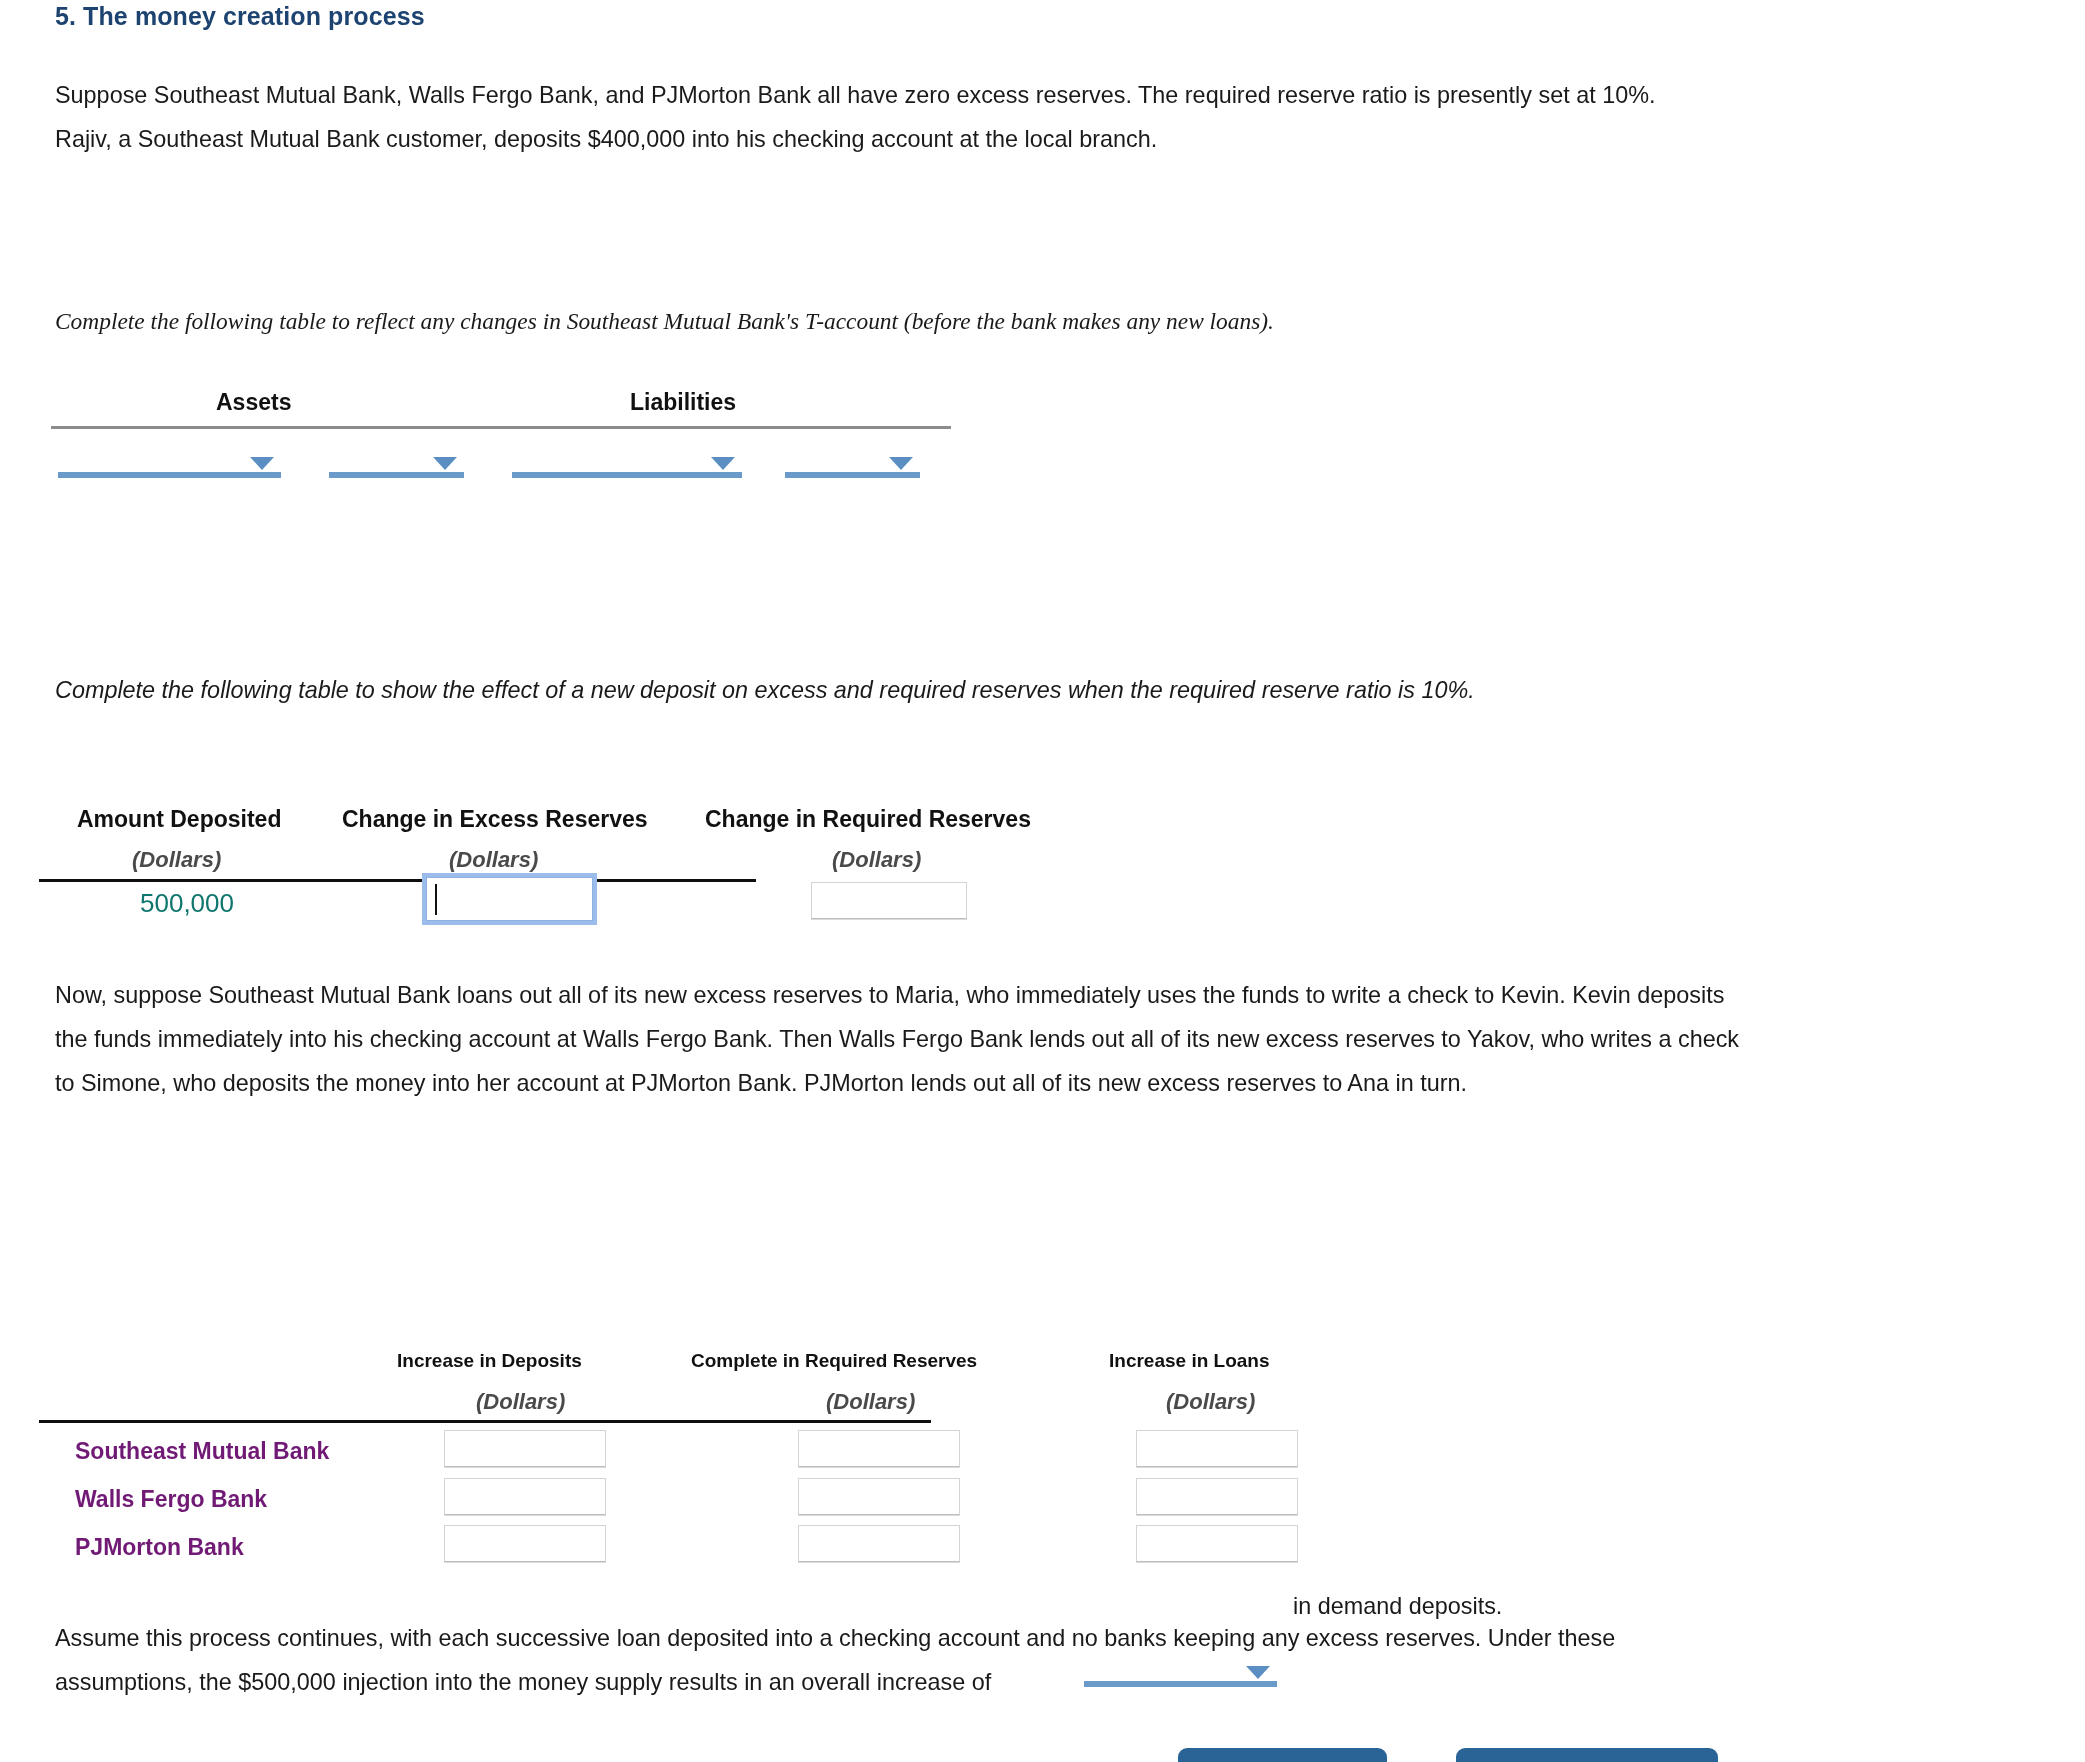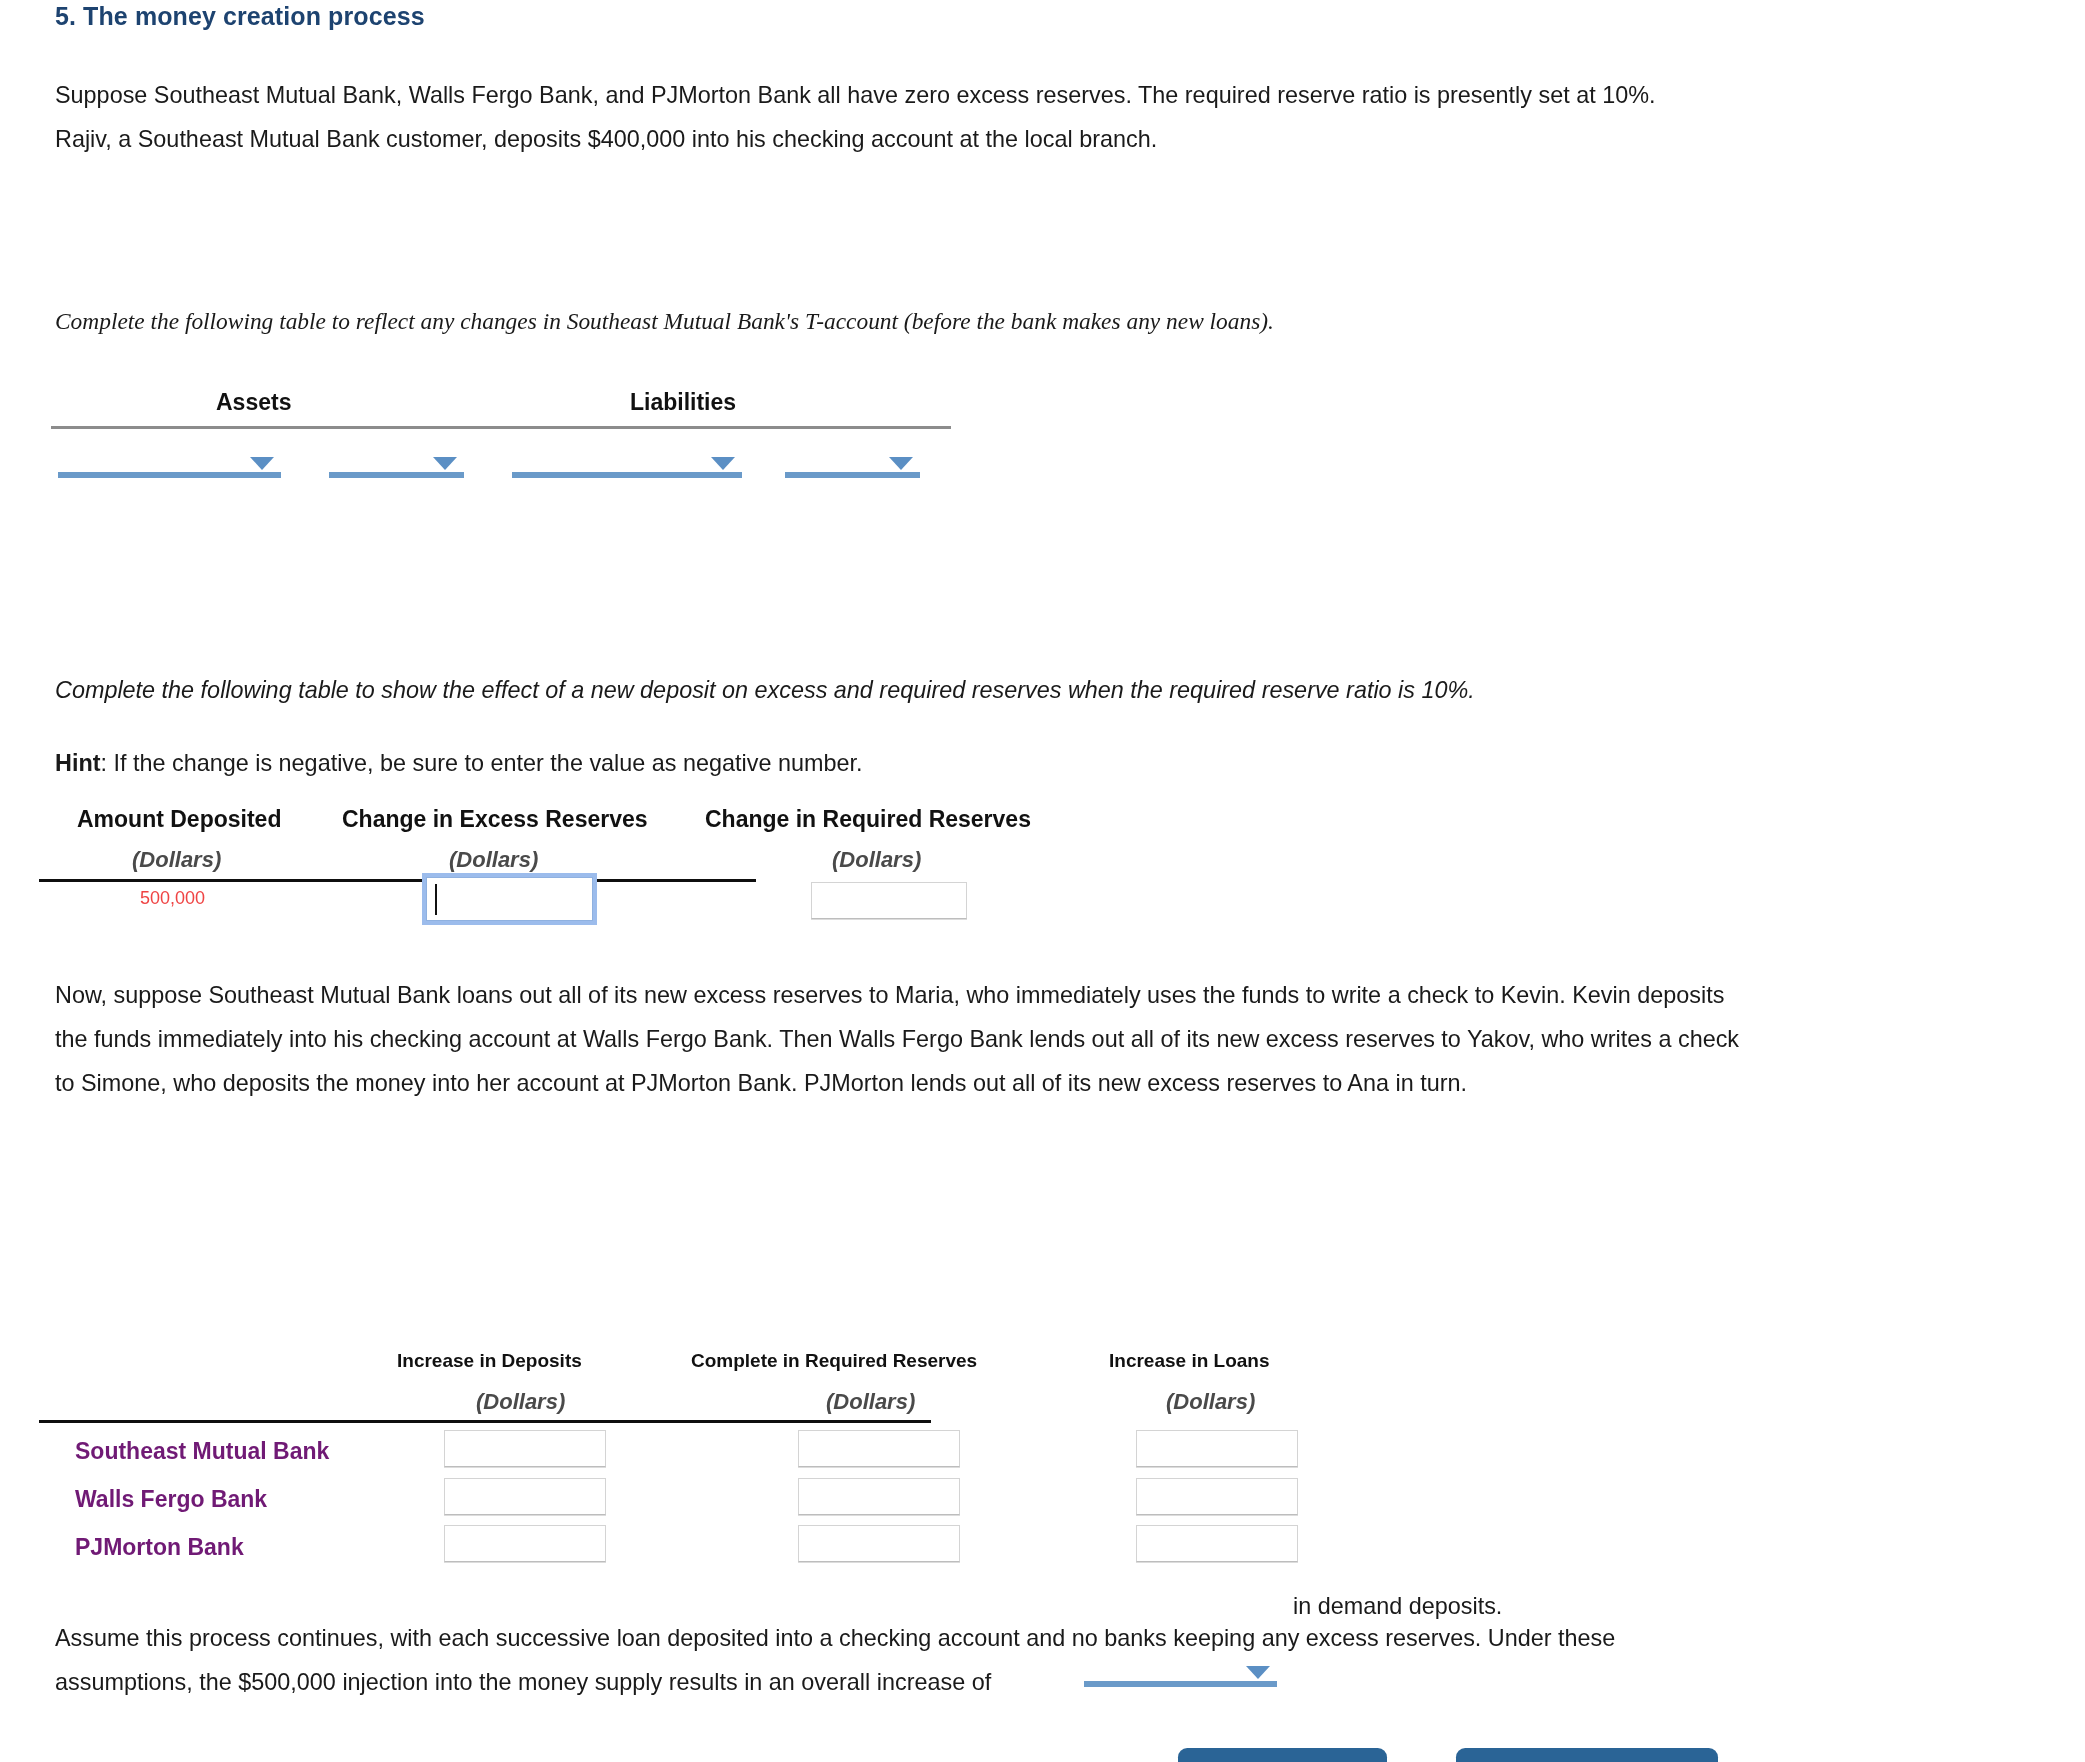--- a/index.html
+++ b/index.html
@@ -154,22 +154,22 @@
   .t2-rule {
     position: absolute;
     left: 39px;
     top: 879px;
     width: 717px;
     height: 2.8px;
     background: #0f0f0f;
   }
   .t2-val {
     position: absolute;
-    font-size: 18px;
-    color: #ef4444;
+    font-size: 26px;
+    color: #0f766e;
     white-space: nowrap;
   }
 
   
   .t3-hdr {
     position: absolute;
     font-size: 19px;
     font-weight: bold;
     color: #111;
     white-space: nowrap;
@@ -250,23 +250,20 @@
   </div>
 
   <div class="dd" style="left:785px; top:449px; width:135px;">
     <span class="dd-val"></span>
     <span class="dd-caret"></span>
     <span class="dd-line"></span>
   </div>
 
   <div class="italic-instr" style="left:55px; top:672px;">Complete the following table to show the effect of a new deposit on excess and required reserves when the required reserve ratio is 10%.</div>
 
-  <div class="hint-line" style="left:55px; top:750px;">
-    <b>Hint</b><span>: If the change is negative, be sure to enter the value as negative number.</span>
-  </div>
 
   <div class="t2-hdr" style="left:77px; top:806px;">Amount Deposited</div>
   <div class="t2-hdr" style="left:342px; top:806px;">Change in Excess Reserves</div>
   <div class="t2-hdr" style="left:705px; top:806px;">Change in Required Reserves</div>
 
   <div class="t2-sub" style="left:132px; top:847px;">(Dollars)</div>
   <div class="t2-sub" style="left:449px; top:847px;">(Dollars)</div>
   <div class="t2-sub" style="left:832px; top:847px;">(Dollars)</div>
 
   <div class="t2-rule"></div>

